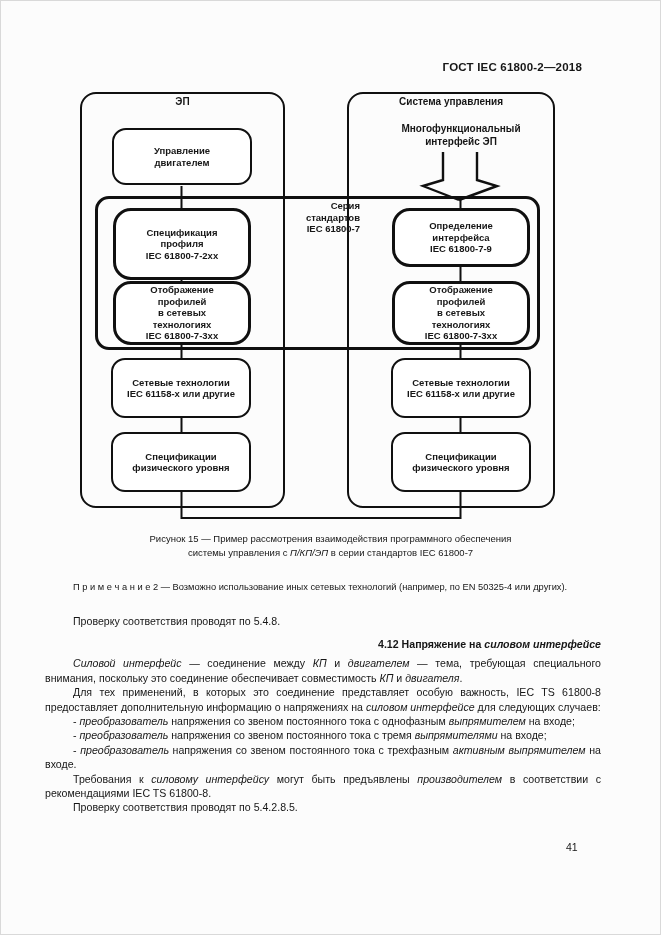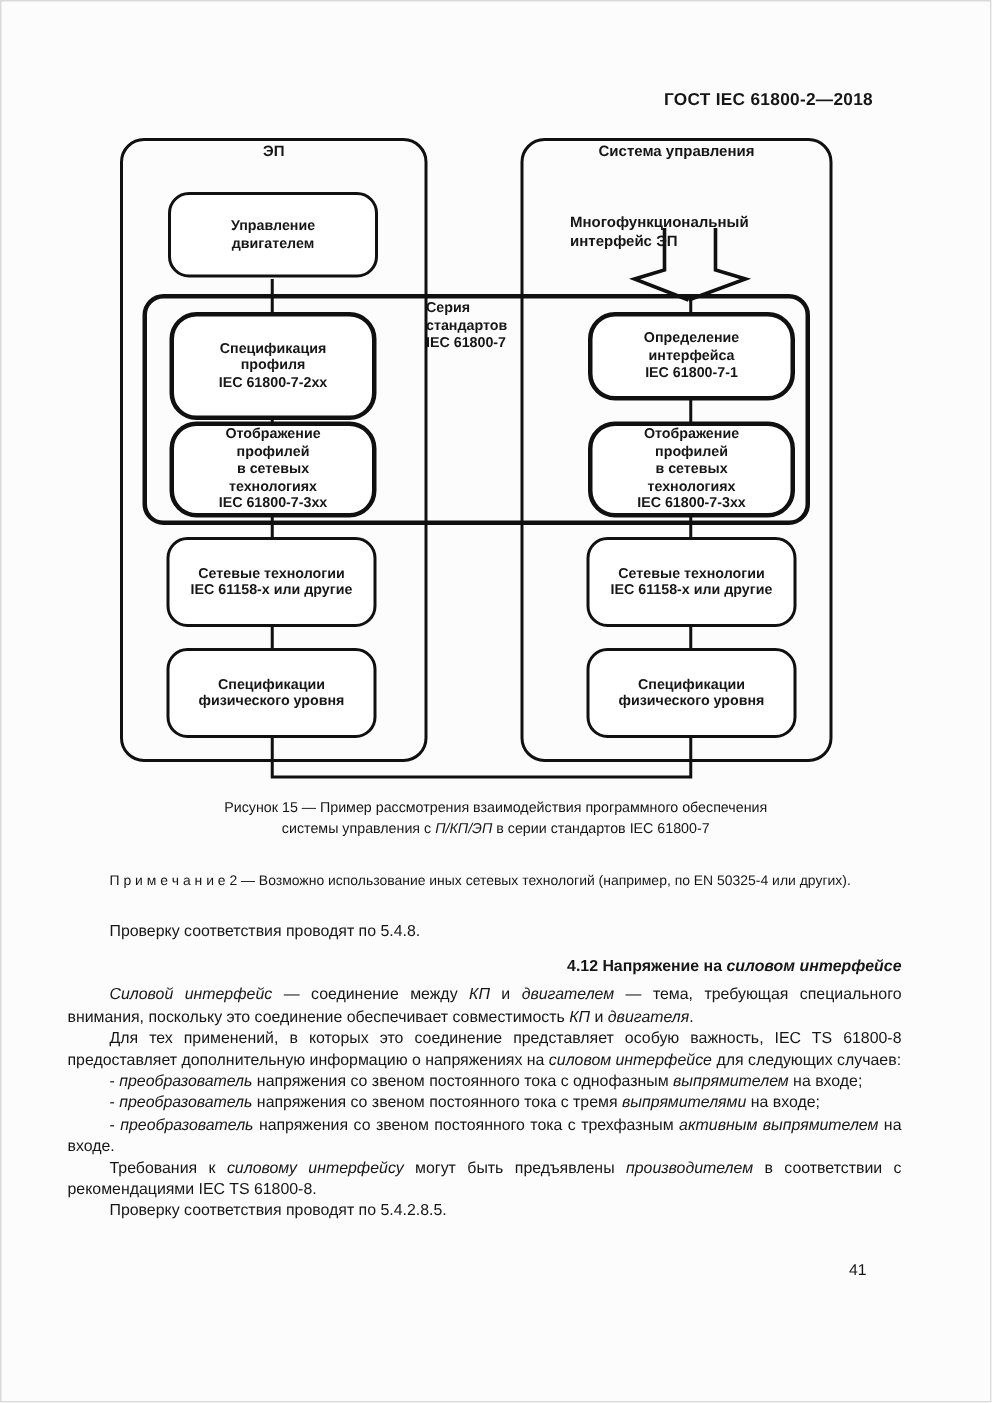--- a/index.html
+++ b/index.html
@@ -27,25 +27,25 @@
     position:absolute; background:#fff; border:2px solid #101010; border-radius:14px;
     display:flex; align-items:center; justify-content:center; text-align:center;
     font-size:9.5px; line-height:11.5px; font-weight:bold; white-space:pre-line; padding:12px;
   }
   .box.thickb { border-width:3.5px; border-radius:18px; }
   .glabel {
     position:absolute; text-align:center; font-size:10px; font-weight:bold;
     line-height:12px; white-space:pre-line;
   }
   .iflabel {
-    position:absolute; left:380px; top:122px; width:162px; text-align:left;
-    font-size:10px; font-weight:bold; line-height:13px; white-space:pre-line;margin-top:20px;
+    position:absolute; left:380px; top:122px; width:162px; text-align:center;
+    font-size:10px; font-weight:bold; line-height:13px; white-space:pre-line;
   }
   .series {
-    position:absolute; left:284px; top:200px; width:76px; text-align:left;
+    position:absolute; left:284px; top:200px; width:76px; text-align:right;
     font-size:9.5px; font-weight:bold; line-height:11.5px; white-space:pre-line;
   }
   .caption {
     position:absolute; left:0; top:532px; width:661px; text-align:center;
     font-size:9.5px; line-height:14px; white-space:pre-line;
   }
   
   .content { position:absolute; left:45px; top:581px; width:556px; }
   .para { font-size:10.6px; line-height:14.4px; text-align:justify; text-indent:28px; }
   .note { font-size:9.3px; line-height:12.6px; text-align:justify; text-indent:28px; margin-bottom:20px; }
@@ -87,21 +87,21 @@
 IEC 61800-7-2xx</div>
   <div class="box thickb" style="left:113px; top:281px; width:138px; height:64px;">Отображение профилей
 в сетевых технологиях
 IEC 61800-7-3xx</div>
   <div class="box" style="left:111px; top:358px; width:140px; height:60px;">Сетевые технологии
 IEC 61158-х или другие</div>
   <div class="box" style="left:111px; top:432px; width:140px; height:60px;">Спецификации
 физического уровня</div>
 
   <div class="box thickb" style="left:392px; top:208px; width:138px; height:59px;">Определение интерфейса
-IEC 61800-7-1</div>
+IEC 61800-7-9</div>
   <div class="box thickb" style="left:392px; top:281px; width:138px; height:64px;">Отображение профилей
 в сетевых технологиях
 IEC 61800-7-3xx</div>
   <div class="box" style="left:391px; top:358px; width:140px; height:60px;">Сетевые технологии
 IEC 61158-х или другие</div>
   <div class="box" style="left:391px; top:432px; width:140px; height:60px;">Спецификации
 физического уровня</div>
 
   <div class="caption"><span>Рисунок 15 — Пример рассмотрения взаимодействия программного обеспечения
 системы управления с </span><span class="it">П/КП/ЭП</span><span> в серии стандартов IEC 61800-7</span></div>

